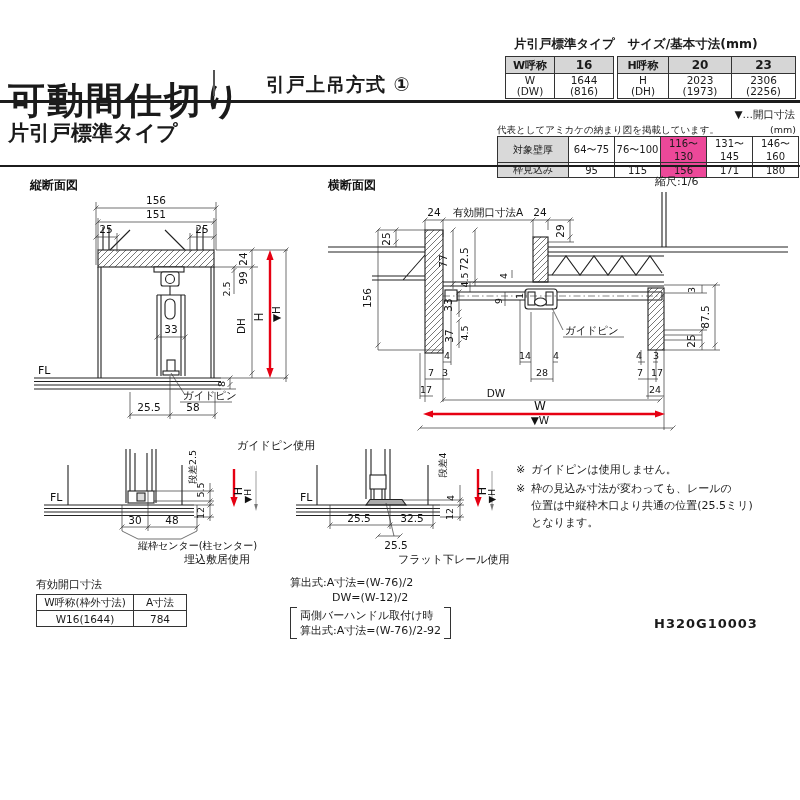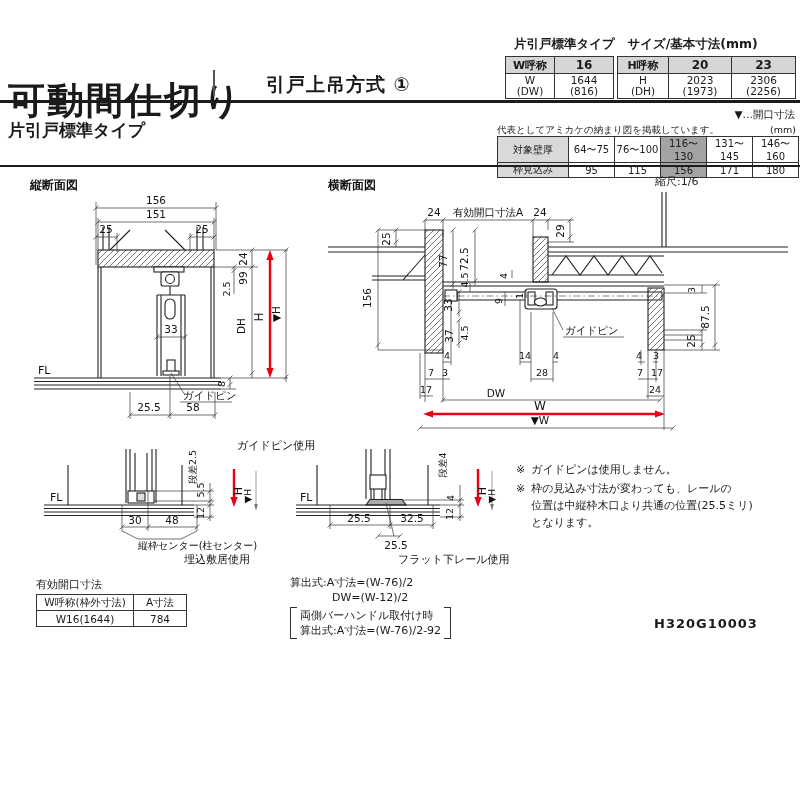--- a/index.html
+++ b/index.html
@@ -11,23 +11,23 @@
   .pg-sub{font-size:19px;font-weight:bold;letter-spacing:1px;}
   .divider{width:2px;background:#555;}
   .spec-title{font-size:12.5px;font-weight:bold;}
   table{border-collapse:collapse;}
   td{border:1px solid #333;text-align:center;vertical-align:middle;padding:0;margin-left:18px;}
   .spec td{font-size:10.5px;line-height:11px;}
   .spec .hd{background:#d6d6d6;font-weight:bold;height:16px;font-size:11px;}
   .spec .bd{height:24px;background:#fff;}
   .wall td{font-size:10px;height:14px;}
   .wall .lab{background:#d9d9d9;}
-  .wall .hl{background:#a3a3a3;}
+  .wall .hl{background:#ec4899;}
   .small-note{font-size:10.5px;}
-  .sec-h1{font-size:17px;font-weight:bold;}
+  .sec-h1{font-size:21px;font-weight:bold;}
   .sec-h2{font-size:15px;font-weight:bold;border:1.5px solid #222;padding:1px 10px;display:inline-block;}
   .cap9{font-size:9.5px;}
   .notes{font-size:11px;line-height:17px;}
   .note{display:flex;gap:6px;margin-bottom:2px;}
   .ot-title{font-size:11px;margin-bottom:2px;}
   .ot td{font-size:10.5px;height:15px;}
   .formulas{font-size:11px;line-height:15px;}
   .f-indent{margin-left:42px;}
   .f-bracket{position:relative;margin-top:2px;padding:1px 10px;display:inline-block;}
   .f-bracket::before{content:"";position:absolute;left:0;top:0;bottom:0;width:6px;border:1.3px solid #333;border-right:none;}

